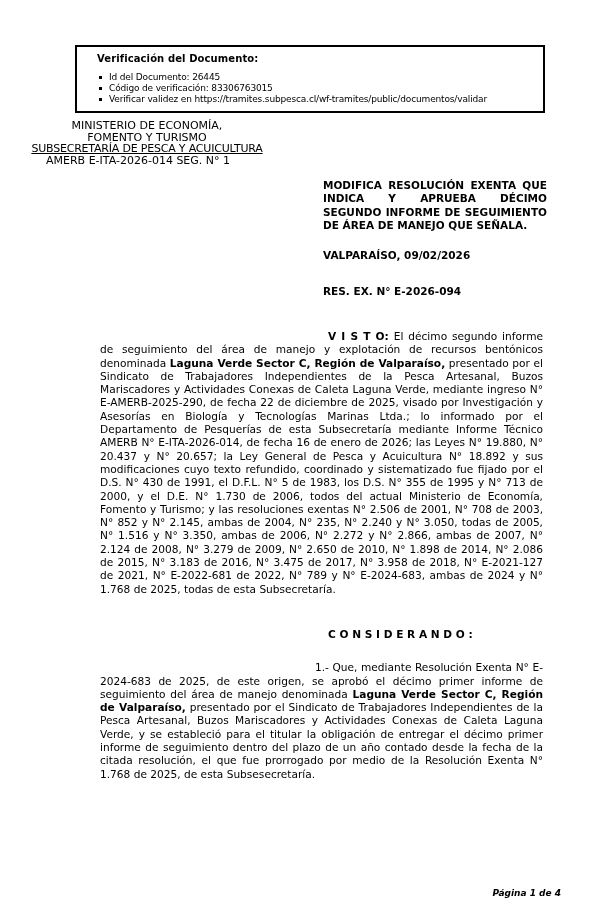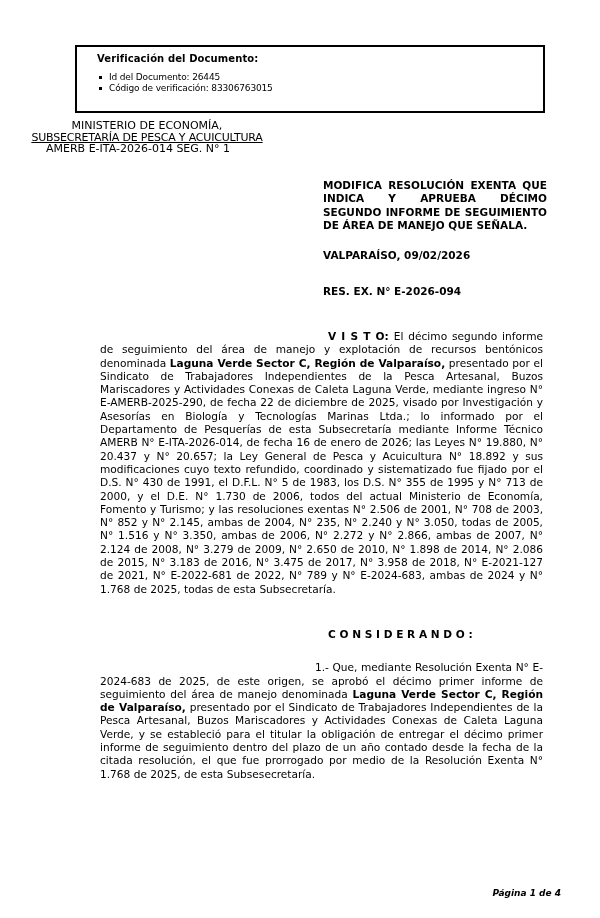--- a/index.html
+++ b/index.html
@@ -86,25 +86,27 @@
 </head>
 <body>
 
 <div class="page">
 
   <div class="verify-box">
     <div class="verify-title">Verificación del Documento:</div>
     <ul class="verify-list">
         <li>Id del Documento: 26445</li>
         <li>Código de verificación: 83306763015</li>
+        <li>Verificar validez en https://tramites.subpesca.cl/wf-tramites/public/documentos/validar</li>
       </ul>
   </div>
 
   <div class="letterhead">
     <div class="l1">MINISTERIO DE ECONOMÍA,</div>
+    <div class="l2">FOMENTO Y TURISMO</div>
     <div class="l3">SUBSECRETARÍA DE PESCA Y ACUICULTURA</div>
     <div class="l4">AMERB E-ITA-2026-014 SEG. N° 1</div>
   </div>
 
   <div class="title-block">
     <p class="res-title">MODIFICA RESOLUCIÓN EXENTA QUE INDICA Y APRUEBA DÉCIMO SEGUNDO INFORME DE SEGUIMIENTO DE ÁREA DE MANEJO QUE SEÑALA.</p>
     <p class="place-date">VALPARAÍSO, 09/02/2026</p>
     <p class="res-number">RES. EX. N° E-2026-094</p>
   </div>
 

